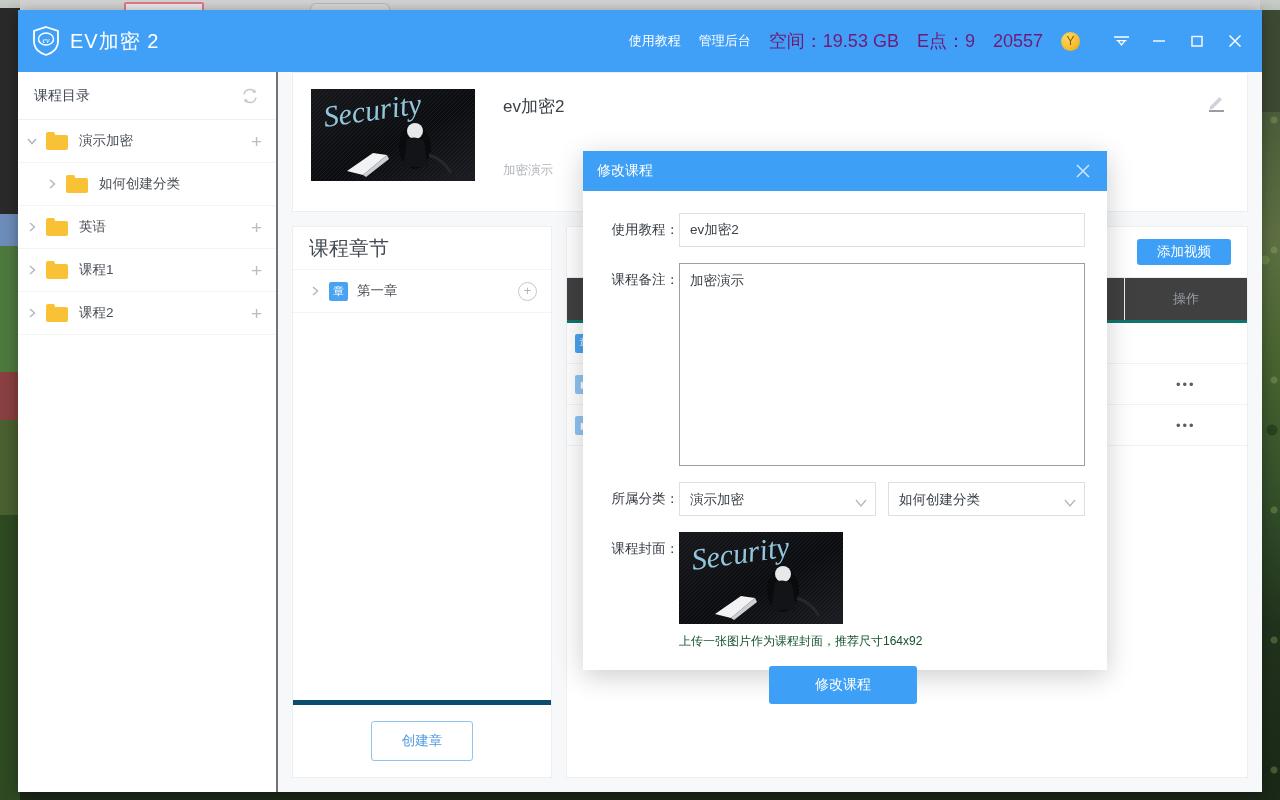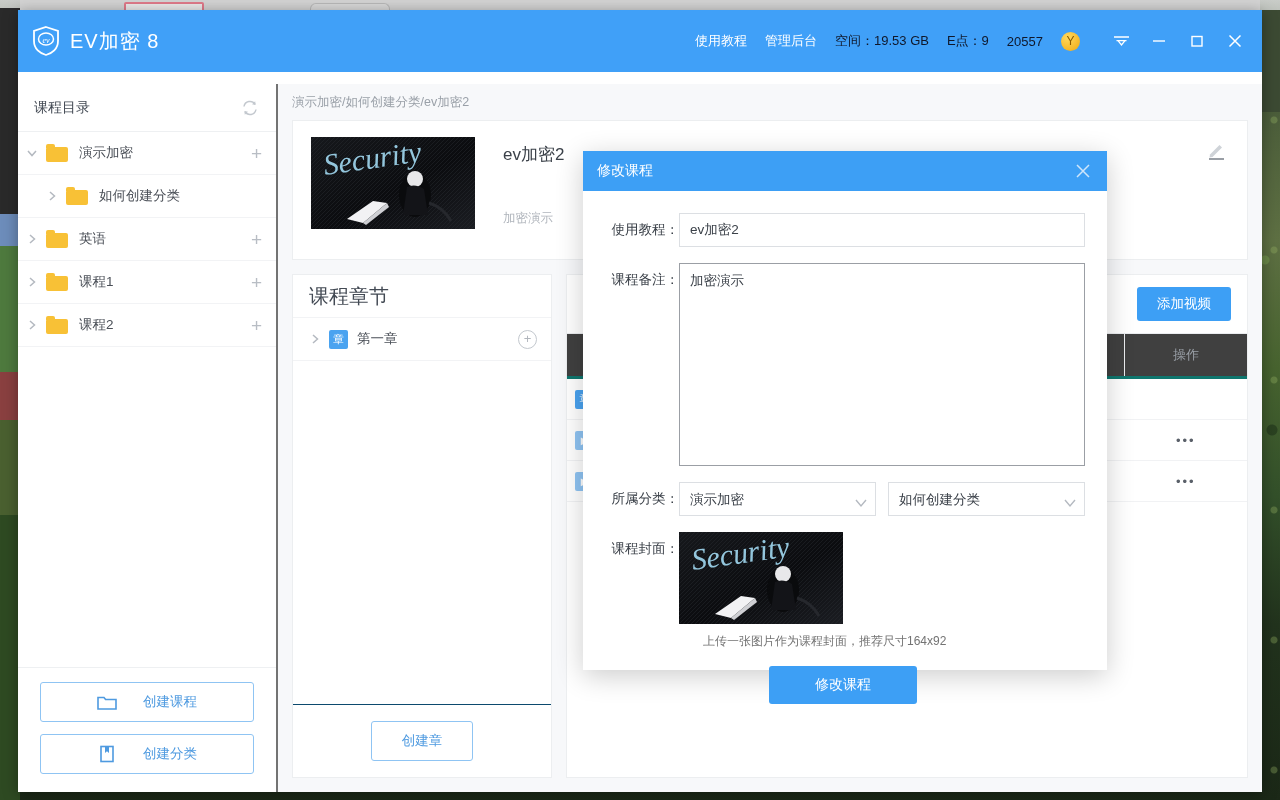--- a/index.html
+++ b/index.html
@@ -50,39 +50,38 @@
   }
 
   
   .app {
     position: absolute; left: 18px; top: 10px;
     width: 1244px; height: 782px;
     background: #fff;
     box-shadow: 0 2px 14px rgba(0,0,0,.35);
     display: flex; flex-direction: column;
     overflow: hidden;
-    gap: 12px;
   }
   
   .titlebar {
     height: 62px; background: #40a0f8; flex: 0 0 62px;
     display: flex; align-items: center; padding: 0 0 0 14px;
     color: #fff; position: relative;
   }
   .logo-shield { width: 28px; height: 30px; flex: 0 0 28px; }
   .app-title {
     font-size: 20px; margin-left: 10px; letter-spacing: 1px; white-space: nowrap;
   }
   .tb-right {
     margin-left: auto; display: flex; align-items: center; gap: 0; padding-right: 8px;
   }
   .tb-link {
     font-size: 13px; color: #fff; margin-right: 18px; white-space: nowrap; cursor: pointer;
   }
-  .tb-stat { font-size: 13px; color: #0f172a; margin-right: 18px; white-space: nowrap; }
+  .tb-stat { font-size: 18px; color: #701a75; margin-right: 18px; white-space: nowrap; }
   .coin {
     width: 19px; height: 19px; border-radius: 50%;
     background: radial-gradient(circle at 35% 30%, #ffd95e, #f0a810);
     display: inline-flex; align-items: center; justify-content: center;
     color: #8a5a00; font-size: 12px; margin-right: 22px; flex: 0 0 19px;
   }
   .winbtn {
     width: 38px; height: 40px; display: flex; align-items: center; justify-content: center;
     cursor: pointer;
   }
@@ -176,32 +175,32 @@
   .ch-badge {
     width: 19px; height: 19px; flex: 0 0 19px; background: #4aa3f0; color: #fff;
     font-size: 11px; display: flex; align-items: center; justify-content: center;
     border-radius: 2px; margin-right: 9px;
   }
   .circ-plus {
     margin-left: auto; width: 17px; height: 17px; border: 1px solid #c3c8ce; border-radius: 50%;
     color: #b0b5bc; font-size: 13px; line-height: 15px; text-align: center; cursor: pointer;
   }
   .chapter-foot { margin-top: auto; padding: 16px; display: flex; justify-content: center;
-    border-top: 1px solid #0c4a6e; align-items: flex-end; }
+    border-top: 5px solid #0c4a6e; align-items: flex-end; }
   .chapter-foot .ghost-btn { width: 100px; margin: 0; }
 
   .video-panel {
     flex: 1; background: #fff; border: 1px solid #eceef0; display: flex; flex-direction: column;
     min-width: 0;
   }
   .vp-head { display: flex; align-items: center; padding: 12px 16px; }
   .vp-title { font-size: 14px; color: #434a54; }
   .blue-btn {
     margin-left: auto; background: #3d9ff5; color: #fff; border: none; border-radius: 3px;
-    height: 34px; padding: 0 20px; font-size: 13.5px; cursor: pointer;
+    height: 26px; padding: 0 20px; font-size: 13.5px; cursor: pointer;
     font-family: inherit;
   }
   table.vtable { width: calc(100% - 0px); border-collapse: collapse; font-size: 13px; }
   table.vtable th {
     font-weight: normal; color: #9aa0a8; background: #404040; height: 40px;
     border-top: 1px solid #ebedf0; border-bottom: 3px solid #0f766e;
     border-right: 1px solid #ebedf0;
   }
   table.vtable th:last-child { border-right: none; }
   table.vtable td {
@@ -243,21 +242,21 @@
   .selwrap { position: relative; flex: 1; }
   .selwrap + .selwrap { margin-left: 12px; }
   .fsel {
     width: 100%; height: 34px; border: 1px solid #dcdfe3; background: #fff;
     padding: 0 26px 0 10px; font-size: 13.5px; color: #3b4149; box-sizing: border-box;
     appearance: none; -webkit-appearance: none; font-family: inherit; outline: none;
     cursor: pointer;
   }
   .selcaret { position: absolute; right: 9px; top: 12px; pointer-events: none; }
   .cover-box { width: 164px; height: 92px; background: #0a0a0c; overflow: hidden; cursor: pointer; }
-  .cover-hint { font-size: 12px; color: #737373; margin-top: 9px; margin-left: 24px; }
+  .cover-hint { font-size: 12px; color: #14532d; margin-top: 9px; }
   .modal-submit {
     width: 148px; height: 38px; background: #3d9ff5; color: #fff; border: none;
     border-radius: 3px; font-size: 14px; cursor: pointer; display: block;
     margin: 16px auto 0; font-family: inherit;
   }
 </style>
 </head>
 <body>
 
 <div class="desktop">
@@ -272,21 +271,21 @@
 <div class="app">
 
   <div class="titlebar">
     <span class="logo-shield">
       <svg viewBox="0 0 28 30" width="28" height="30">
         <path d="M14 1 L26 5 V15 C26 23 20 27.5 14 29 C8 27.5 2 23 2 15 V5 Z" fill="none" stroke="#ffffff" stroke-width="1.8"></path>
         <ellipse cx="14" cy="13" rx="7.5" ry="6" fill="none" stroke="#ffffff" stroke-width="1.5"></ellipse>
         <text x="14" y="16.5" font-size="8" fill="#ffffff" text-anchor="middle" font-family="Liberation Serif, serif" font-style="italic">ev</text>
       </svg>
     </span>
-    <span class="app-title">EV加密 8</span>
+    <span class="app-title">EV加密 2</span>
 
     <div class="tb-right">
       <span class="tb-link">使用教程</span>
       <span class="tb-link">管理后台</span>
       <span class="tb-stat">空间：19.53 GB</span>
       <span class="tb-stat">E点：9</span>
       <span class="tb-stat">20557</span>
       <span class="coin">Y</span>
 
       <span class="winbtn">
@@ -387,43 +386,23 @@
               </svg>
           </span>
           <span class="folder">
               <i></i>
             </span>
           <span class="node-label">课程2</span>
           <span class="plus">+</span>
         </div>
       </div>
 
-      <div class="side-foot">
-        <div class="ghost-btn">
-          <span class="bi">
-            <svg width="20" height="18" viewBox="0 0 20 18">
-              <path d="M1 4.5 H7 L8.6 6.5 H19 V16 H1 Z" fill="none" stroke="#4e9ae0" stroke-width="1.6"></path>
-            </svg>
-          </span>
-          <span>创建课程</span>
-        </div>
-        <div class="ghost-btn">
-          <span class="bi">
-            <svg width="20" height="18" viewBox="0 0 20 18">
-              <rect x="4" y="1.5" width="12" height="15" fill="none" stroke="#4e9ae0" stroke-width="1.6"></rect>
-              <path d="M8 1.5 V8 L10 6.2 L12 8 V1.5" fill="#4e9ae0"></path>
-            </svg>
-          </span>
-          <span>创建分类</span>
-        </div>
-      </div>
     </div>
 
     <div class="main">
-      <div class="breadcrumb">演示加密/如何创建分类/ev加密2</div>
 
       <div class="course-card">
         <div class="cover">
           <svg width="164" height="92" viewBox="0 0 164 92">
             <defs>
               <linearGradient id="cg1" x1="0" y1="0" x2="1" y2="1">
                 <stop offset="0" stop-color="#16181c"></stop>
                   <stop offset="0.55" stop-color="#0b0c0f"></stop>
                 <stop offset="1" stop-color="#1b1d22"></stop>
               </linearGradient>

